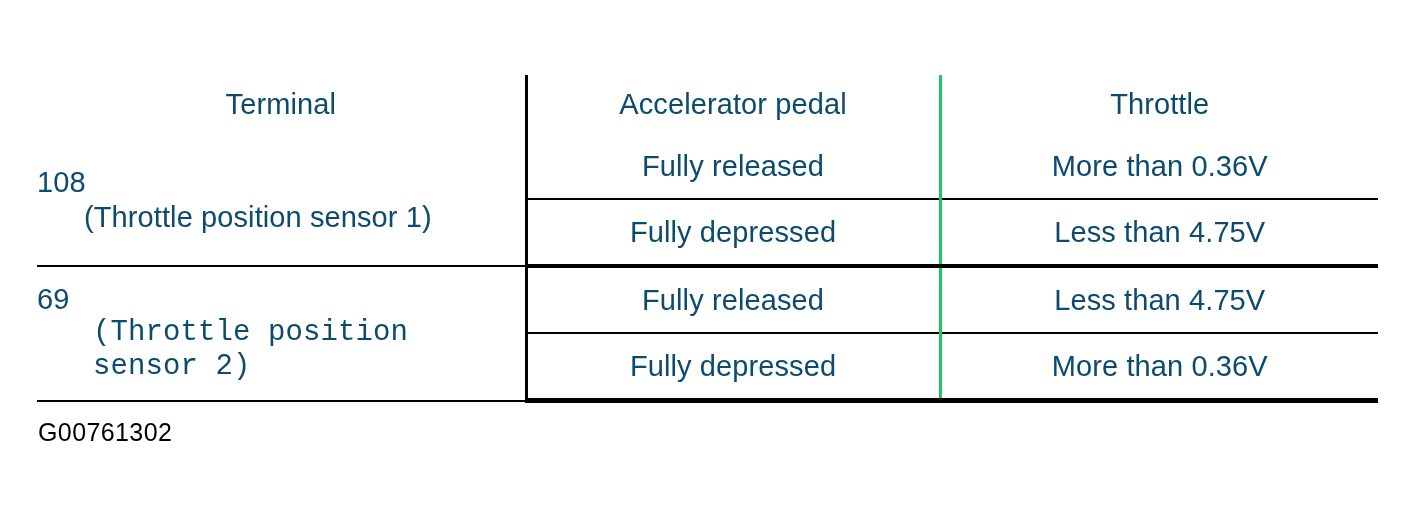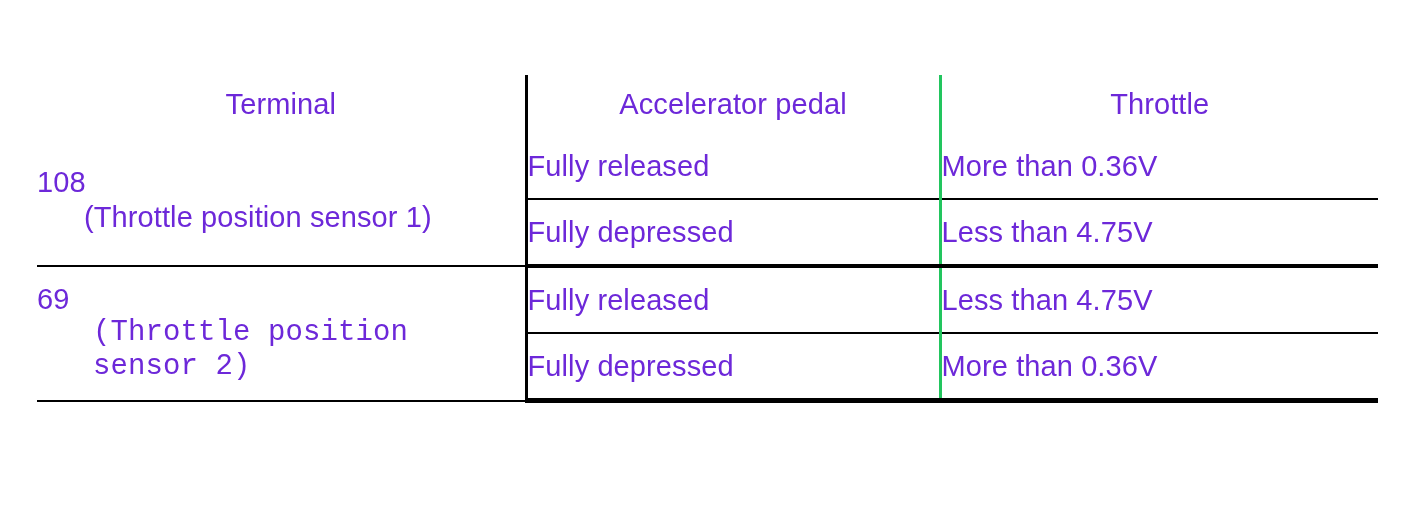--- a/index.html
+++ b/index.html
@@ -38,21 +38,21 @@
   }
 
   #spec-table td,
   #spec-table th {
     padding: 0;
     margin: 0;
     vertical-align: middle;
     font-weight: normal;
     font-size: 29px;
     line-height: 1.18;
-    color: #6d28d9;
+    color: #0c4a6e;
     letter-spacing: 0.1px;
   }
 
   
   .col-term   { width: 489px; }
   .col-pedal  { width: 414px; }
   .col-volt   { width: 438px; }
   .rule-bottom td   { border-bottom: 5px solid #000; }
 
   
@@ -69,21 +69,21 @@
   .head-cell {
     text-align: center;
     height: 59px;
   }
   .term-cell {
     text-align: left;
     padding-left: 26px;
     height: 128px;
   }
   .data-cell {
-    text-align: left;
+    text-align: center;
     height: 64px;
   }
 
   .term-line1 { display: block; }
   .term-line2 { display: block; padding-left: 0px; margin-left: 47px; }
   .term-line2.indent { padding-left: 9px; font-family: Liberation Mono, monospace; }
 
   
   #figure-caption {
     position: absolute;
@@ -139,14 +139,15 @@
         <td class="data-cell">Less than 4.75V</td>
       </tr>
       <tr class="rule-bottom">
         <td class="data-cell vsep-left vsep-right">Fully depressed</td>
         <td class="data-cell">More than 0.36V</td>
       </tr>
 
     </tbody>
   </table>
 
+  <div id="figure-caption">G00761302</div>
 
 </div>
 
 </body></html>

